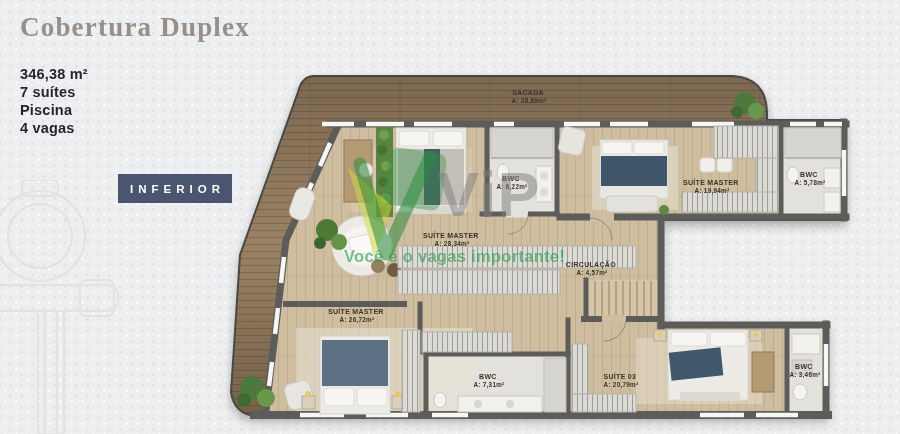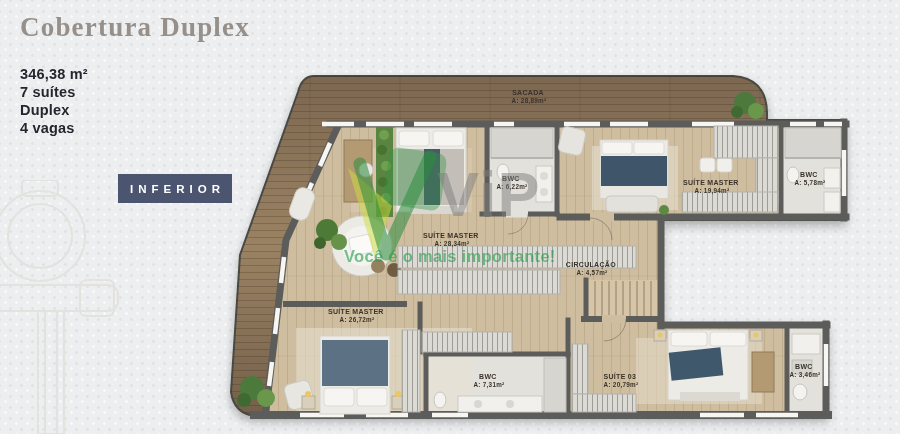--- a/index.html
+++ b/index.html
@@ -340,29 +340,29 @@
     </g>
   </svg>
 
   <div class="watermark">
     <svg width="900" height="434" viewBox="0 0 900 434" style="position:absolute;left:0;top:0;">
       <rect x="386" y="150" width="58" height="58" rx="10" fill="rgba(52,148,70,.4)" transform="rotate(8 415 179)"></rect>
       <path d="M348,168 L375,258 L392,206 Z" fill="rgba(205,222,62,.5)"></path>
       <path d="M360,164 L386,254 L430,157" fill="none" stroke="rgba(44,140,62,.55)" stroke-width="13" stroke-linecap="round" stroke-linejoin="round"></path>
     </svg>
     <span class="wm-vip">ViP</span>
-    <span class="wm-slogan">Você é o mais importante!</span>
+    <span class="wm-slogan">Você é o vagas importante!</span>
   </div>
 
   <aside class="info-panel">
     <h1 class="page-title">Cobertura Duplex</h1>
     <div class="specs">
       <div class="spec-line">346,38 m²</div>
       <div class="spec-line">7 suítes</div>
-      <div class="spec-line">Duplex</div>
+      <div class="spec-line">Piscina</div>
       <div class="spec-line">4 vagas</div>
     </div>
   </aside>
   <button class="floor-btn">INFERIOR</button>
 
   <svg class="anchor-mark" width="210" height="254" viewBox="0 0 210 254">
     <g stroke="#e2e1dd" stroke-width="2.2" fill="none">
       <rect x="34" y="0" width="36" height="16" rx="4"></rect>
       <circle cx="52" cy="56" r="45"></circle>
       <circle cx="52" cy="56" r="32"></circle>

